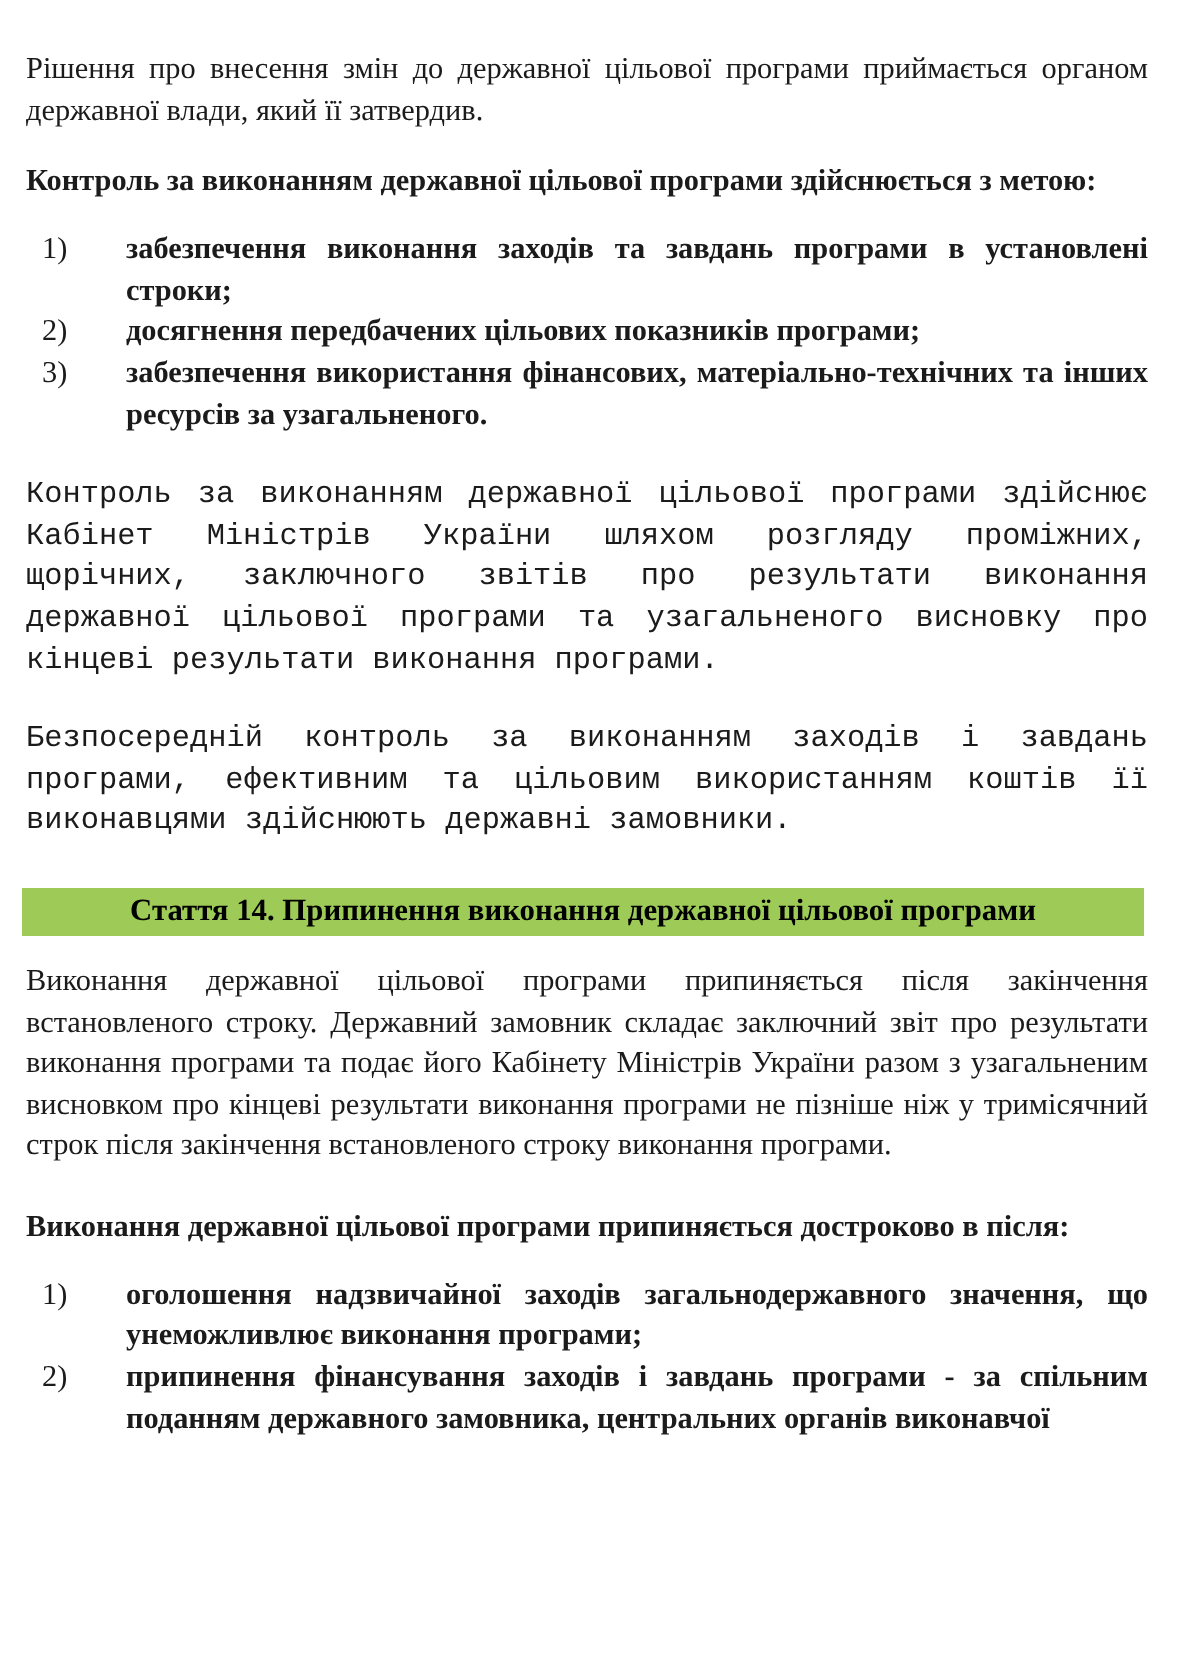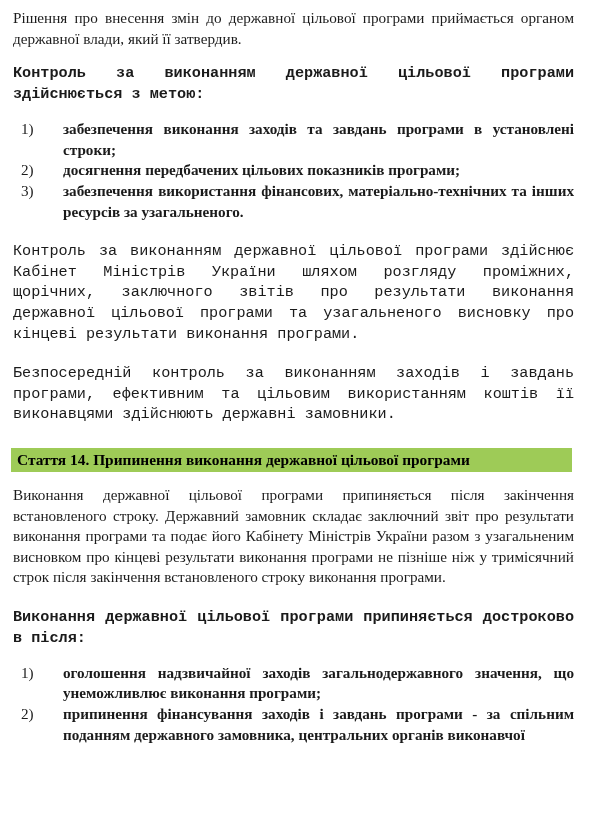--- a/index.html
+++ b/index.html
@@ -19,21 +19,21 @@
   .page {
     position: relative;
     width: 600px;
     height: 837px;
     padding: 0;
     box-sizing: border-box;
   }
   .content {
     position: absolute;
     left: 13px;
-    top: 8px;
+    top: 25px;
     width: 561px;
   }
 
   
   p.para {
     margin: 0 0 0 0;
     text-align: justify;
     text-justify: inter-word;
     font-size: 15.2px;
     line-height: 20.6px;
@@ -42,40 +42,39 @@
   p.para.spaced {
     margin-top: 19px;
     font-family: Liberation Mono, monospace;
   }
   p.lead {
     font-weight: bold;
     text-align: justify;
     font-size: 15.2px;
     line-height: 21px;
     margin: 0;
-    font-family: Liberation Mono, monospace;
   }
 
   
   .article-bar {
     background: #9ecb57;
     color: #000000;
     font-weight: bold;
     font-size: 15.4px;
     line-height: 24px;
     height: 24px;
     padding: 0 6px 0 6px;
     margin-left: -2px;
     width: 561px;
     box-sizing: border-box;
     white-space: nowrap;
     overflow: hidden;
   }
   .bar-wrap-13 { margin-top: 22px; }
-  .bar-wrap-14 { margin-top: 23px; }
+  .bar-wrap-14 { margin-top: 23px; text-align: center; }
 
   
   ol.numlist {
     list-style: none;
     margin: 14px 0 0 0;
     padding: 0;
   }
   ol.numlist li {
     position: relative;
     padding-left: 50px;

